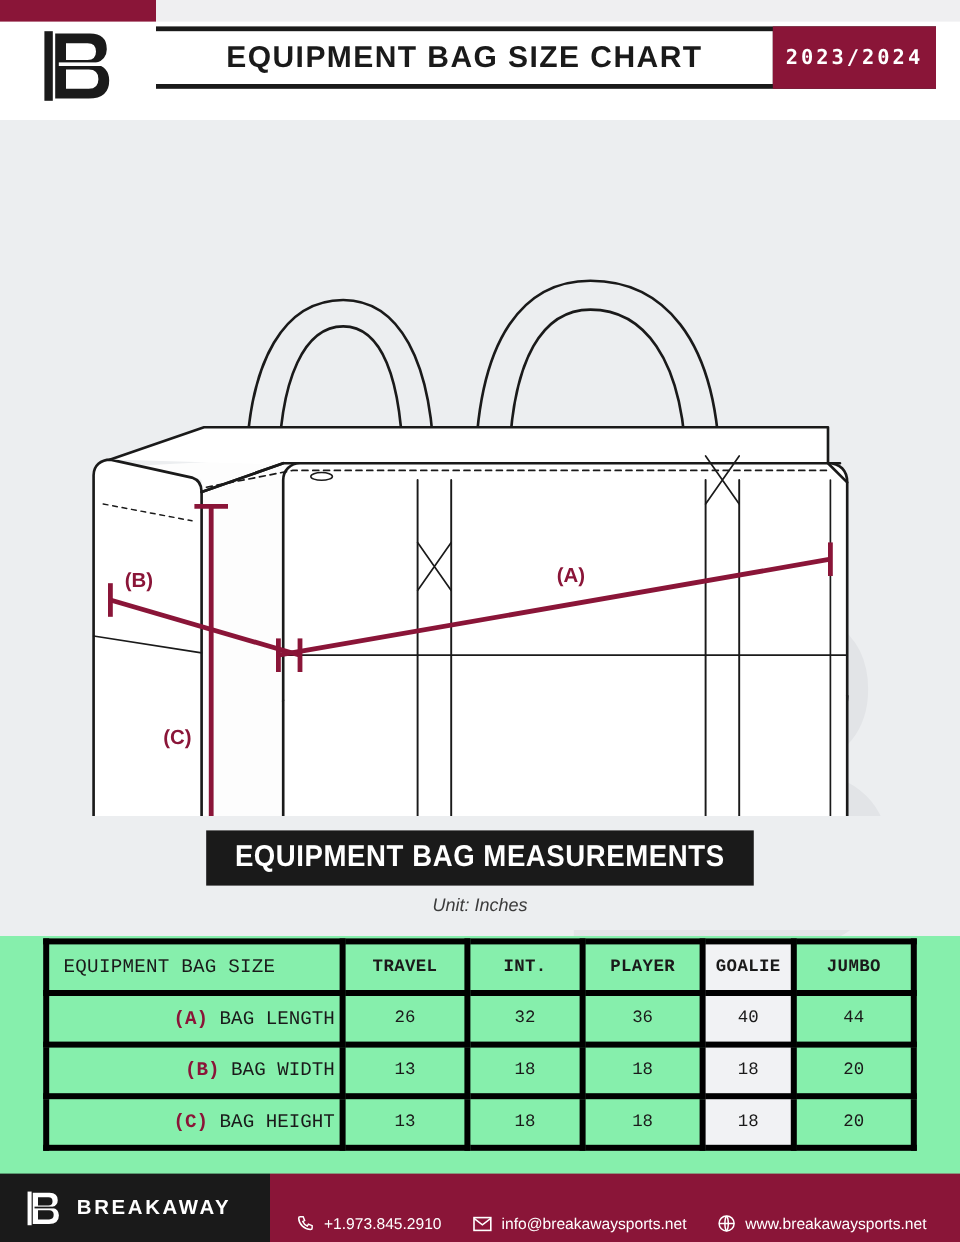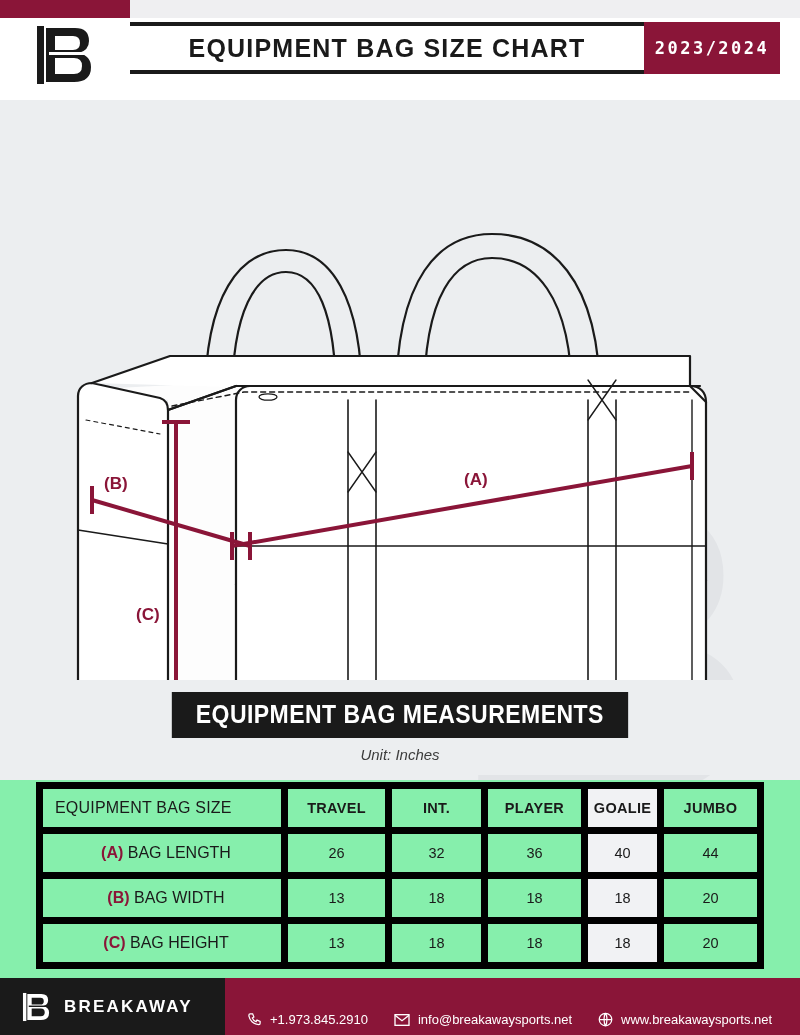--- a/index.html
+++ b/index.html
@@ -128,39 +128,40 @@
     left: 36px; top: 782px;
     width: 728px;
   }
   table {
     width: 100%;
     border-collapse: collapse;
     font-size: 14.5px;
     color: #1a1a1a;
   }
   table th, table td {
-    border: 7px solid #000000;
+    border: 5px solid #000000;
     text-align: center;
     padding: 10px 4px;
     font-weight: normal;
+    font-family: Liberation Mono, monospace;
   }
   thead th {
     font-weight: bold;
     font-size: 14.5px;
     letter-spacing: 0.3px;
   }
   thead th.first {
     text-align: left;
     padding-left: 12px;
     font-weight: normal;
     font-size: 16px;
     letter-spacing: 0.2px;
   }
   tbody td.label {
-    text-align: center;
+    text-align: right;
     padding-left: 12px;
     font-size: 16px;
   }
   tbody td.label b { color: #8a1538; }
   .col-goalie { background: #f1f2f4; }
   .c-travel { width: 104px; }
   .c-int { width: 96px; }
   .c-player { width: 100px; }
   .c-goalie { width: 76px; }
   .c-jumbo { width: 100px; }

